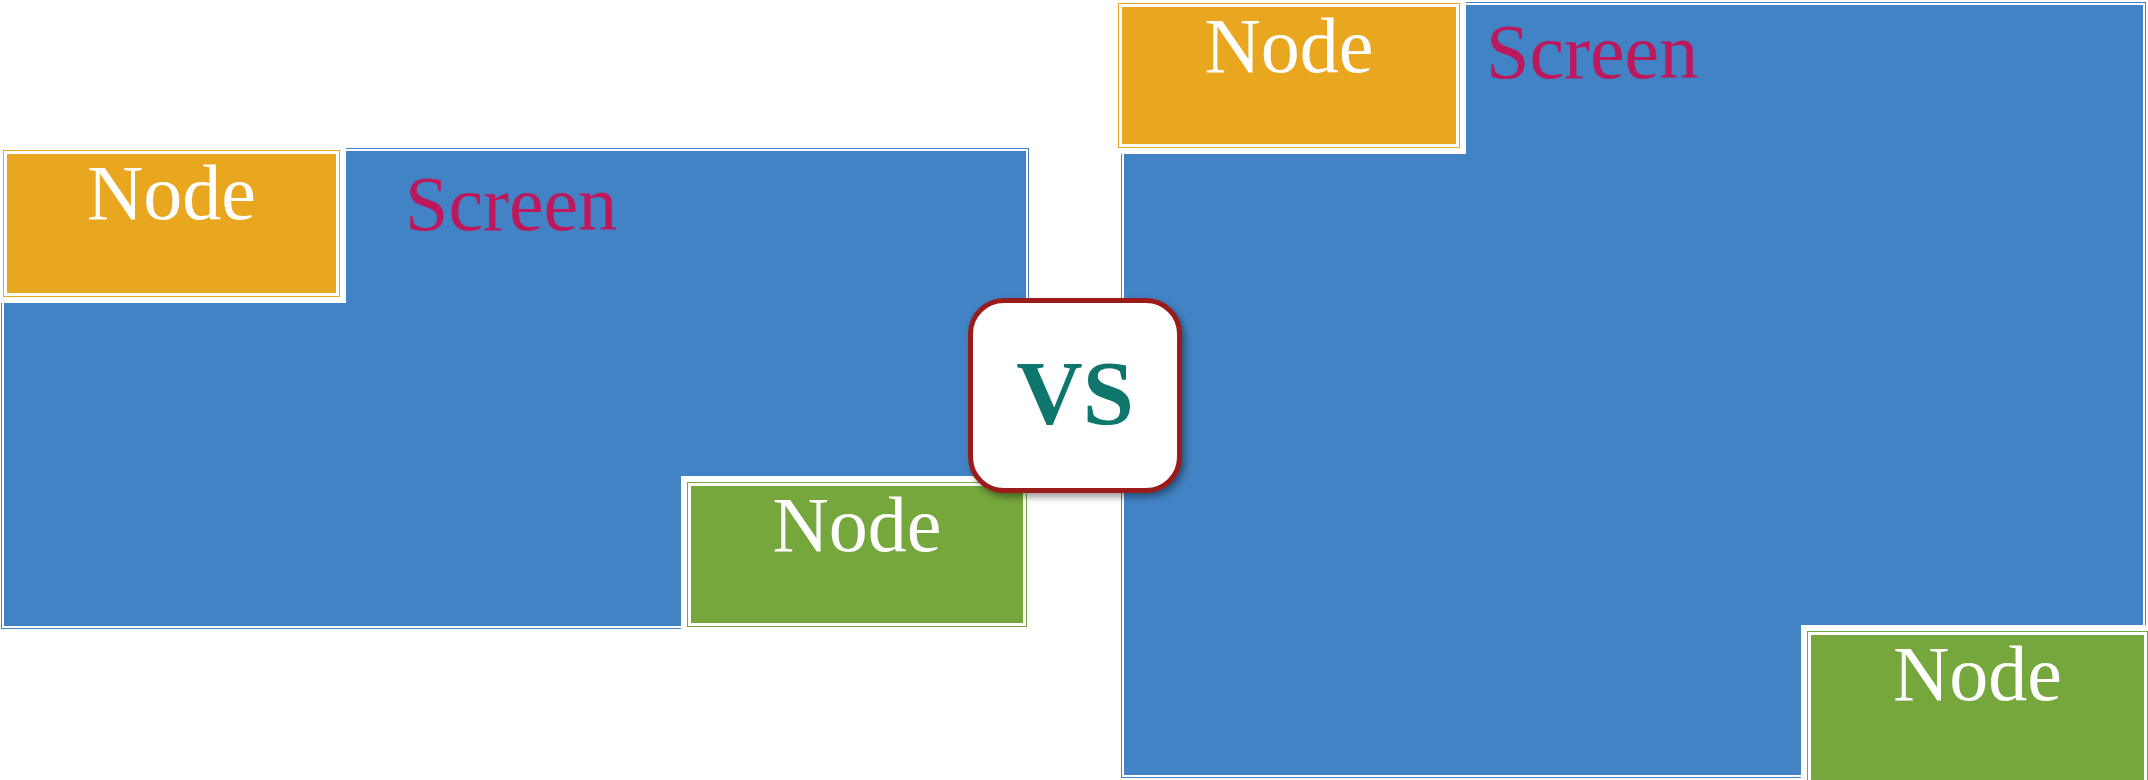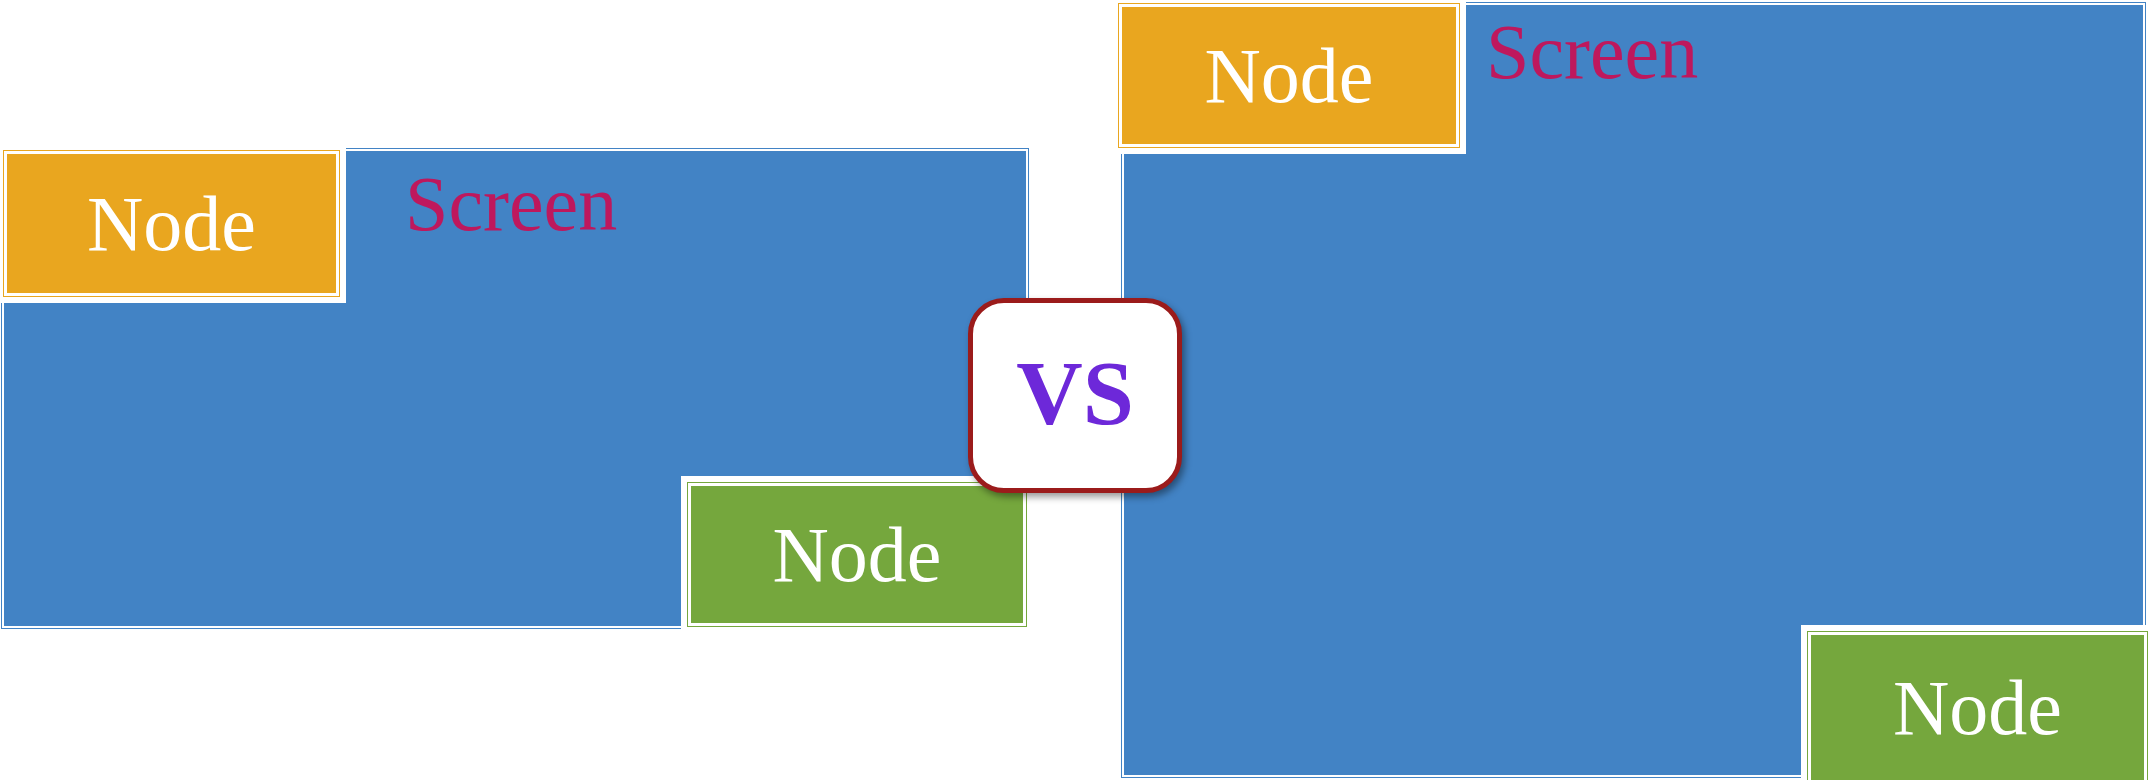--- a/index.html
+++ b/index.html
@@ -33,21 +33,20 @@
     white-space: nowrap;
   }
   .screen-label-left  { left: 405px;  top: 165px; }
   .screen-label-right { left: 1486px; top: 13px;  }
 
   
   .node {
     position: absolute;
     box-sizing: border-box;
     display: flex;
-    align-items: center;
     justify-content: center;
     border: 3px solid #ffffff;
     background-clip: padding-box;
     color: #ffffff;
     font-size: 78px;
     line-height: 1;
   }
   .node-orange {
     background-color: #E9A61F;
     outline: 1px solid #E9A61F;
@@ -74,21 +73,21 @@
     background: #ffffff;
     border: 5px solid #9B1B1B;
     border-radius: 36px;
     display: flex;
     align-items: center;
     justify-content: center;
     box-shadow: 3px 4px 7px rgba(0, 0, 0, 0.40);
     z-index: 10;
   }
   .vs-label {
-    color: #6d28d9;
+    color: #0f766e;
     font-weight: bold;
     font-size: 92px;
     line-height: 1;
     padding-bottom: 6px;
   }
 </style>
 </head>
 <body>
 
 <div class="canvas">

